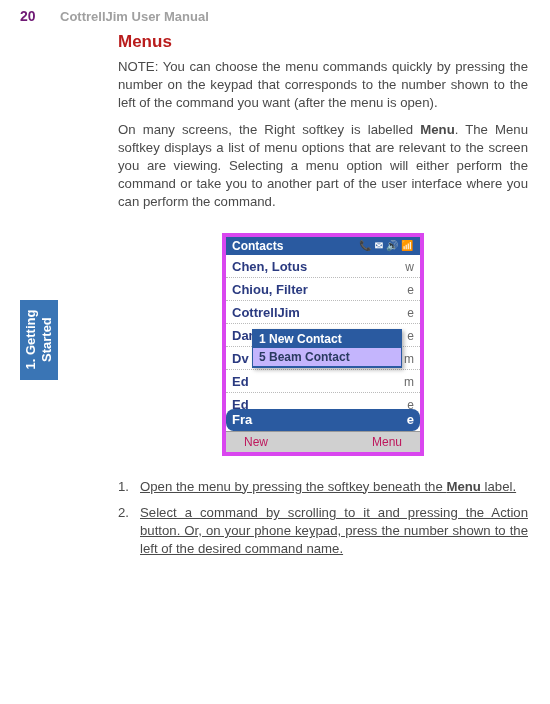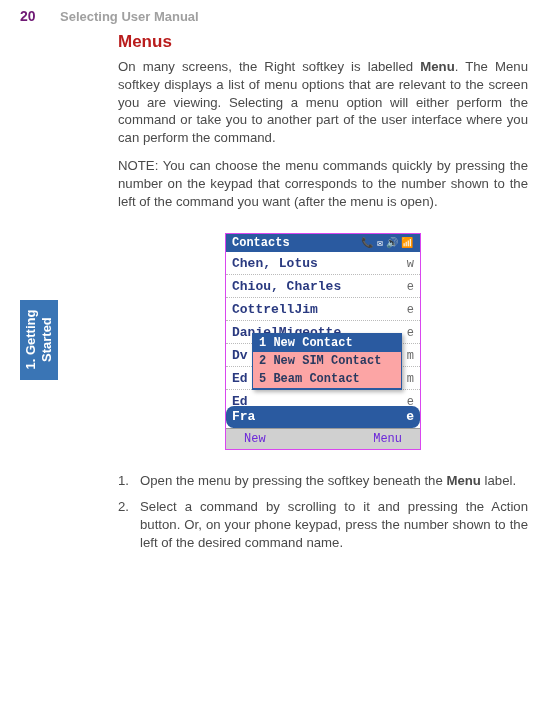--- a/index.html
+++ b/index.html
@@ -66,23 +66,23 @@
     text-align: justify;
     margin-bottom: 10px;
   }
   .bold {
     font-weight: bold;
     color: #4a4a4a;
   }
   .phone-screenshot {
     margin: 22px auto 22px auto;
     width: 194px;
-    border: 1px solid #d946ef;
+    border: 4px solid #d946ef;
     background: #fff;
-    font-family: Liberation Mono, monospace;
+    font-family: Liberation Sans, sans-serif;
   }
   .ps-header {
     background: #2a5aa0;
     color: #fff;
     font-weight: bold;
     font-size: 12px;
     padding: 2px 6px;
     display: flex;
     align-items: center;
     justify-content: space-between;
@@ -128,24 +128,23 @@
     display: flex;
     justify-content: space-between;
     align-items: center;
     border-radius: 8px;
   }
   .menu-popup {
     position: absolute;
     left: 26px;
     top: 74px;
     width: 148px;
-    background: #fca5a5;
+    background: #c4b5fd;
     border: 1px solid #2a5aa0;
     box-shadow: 2px 2px 4px rgba(0,0,0,0.3);
-    margin-top: 7px;
   }
   .menu-item {
     font-size: 12px;
     padding: 2px 6px;
     color: #2a3a60;
     font-weight: bold;
     display: flex;
     align-items: center;
     justify-content: space-between;
   }
@@ -156,83 +155,84 @@
   .menu-divider {
     border-top: 1px solid #2a5aa0;
     margin: 0 0;
   }
   .ps-footer {
     background: #d0d0d0;
     display: flex;
     justify-content: space-between;
     padding: 3px 18px;
     font-size: 12px;
-    color: #6d28d9;
+    color: #be185d;
     border-top: 1px solid #999;
   }
   .list {
     font-size: 13.2px;
     color: #4a4a4a;
     line-height: 1.35;
     text-align: justify;
     padding-left: 0;
     margin: 0;
   }
   .list-item {
     display: flex;
     margin-bottom: 9px;
   }
   .list-num {
     width: 22px;
     flex-shrink: 0;
   }
   .list-text {
     flex: 1;
+    text-decoration: underline;
   }
   .triangle {
     font-size: 9px;
     color: #2a3a60;
   }
 </style>
 </head>
 <body>
 
 <div class="page-number">20</div>
-<div class="header-title">Selecting User Manual</div>
+<div class="header-title">CottrellJim User Manual</div>
 
 <div class="side-tab">
   <div class="side-tab-text">1. Getting<br>Started</div>
 </div>
 
 <div class="content">
   <div class="section-title">Menus</div>
 
+  <div class="para">NOTE:   You can choose the menu commands quickly by pressing the number on the keypad that corresponds to the number shown to the left of the command you want (after the menu is open).</div>
+
   <div class="para">
     <span>On many screens, the Right softkey is labelled </span><span class="bold">Menu</span><span>.  The Menu softkey displays a list of menu options that are relevant to the screen you are viewing.  Selecting a menu option will either perform the command or take you to another part of the user interface where you can perform the command.</span>
   </div>
-
-  <div class="para">NOTE:   You can choose the menu commands quickly by pressing the number on the keypad that corresponds to the number shown to the left of the command you want (after the menu is open).</div>
 
   <div class="phone-screenshot">
     <div class="ps-header">
       <span>Contacts</span>
       <span class="ps-header-icons">
         <span>📞</span>
         <span>✉</span>
         <span>🔊</span>
         <span>📶</span>
       </span>
     </div>
     <div class="ps-body">
       <div class="contact-row">
           <span>Chen, Lotus</span>
           <span class="contact-letter">w</span>
         </div>
       <div class="contact-row">
-          <span>Chiou, Charles</span>
+          <span>Chiou, Filter</span>
           <span class="contact-letter">e</span>
         </div>
       <div class="contact-row">
           <span>CottrellJim</span>
           <span class="contact-letter">e</span>
         </div>
       <div class="contact-row">
           <span>DanielMigeotte</span>
           <span class="contact-letter">e</span>
         </div>
@@ -255,23 +255,20 @@
       <div class="frank-row">
         <span>Fra</span>
         <span>e</span>
       </div>
 
       <div class="menu-popup">
         <div class="menu-item selected">
             <span>1 New Contact</span>
           </div>
         <div class="menu-item">
-            <span>2 New SIM Contact</span>
-          </div>
-        <div class="menu-item">
             <span>5 Beam Contact</span>
           </div>
         <div class="menu-divider"></div>
       </div>
     </div>
     <div class="ps-footer">
       <span>New</span>
       <span>Menu</span>
     </div>
   </div>

